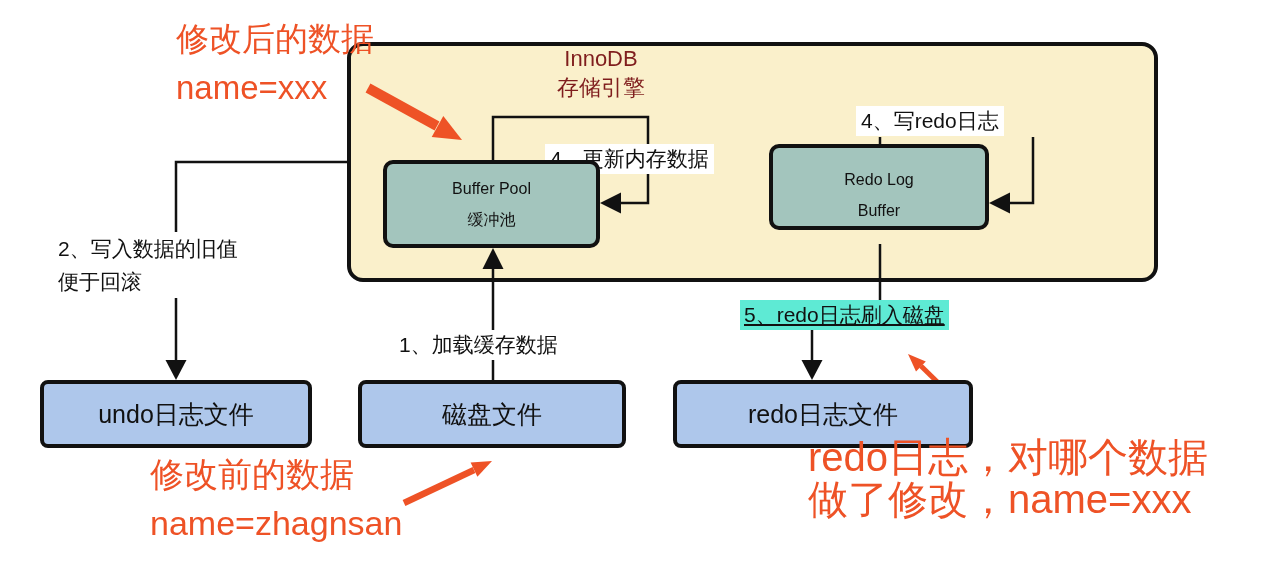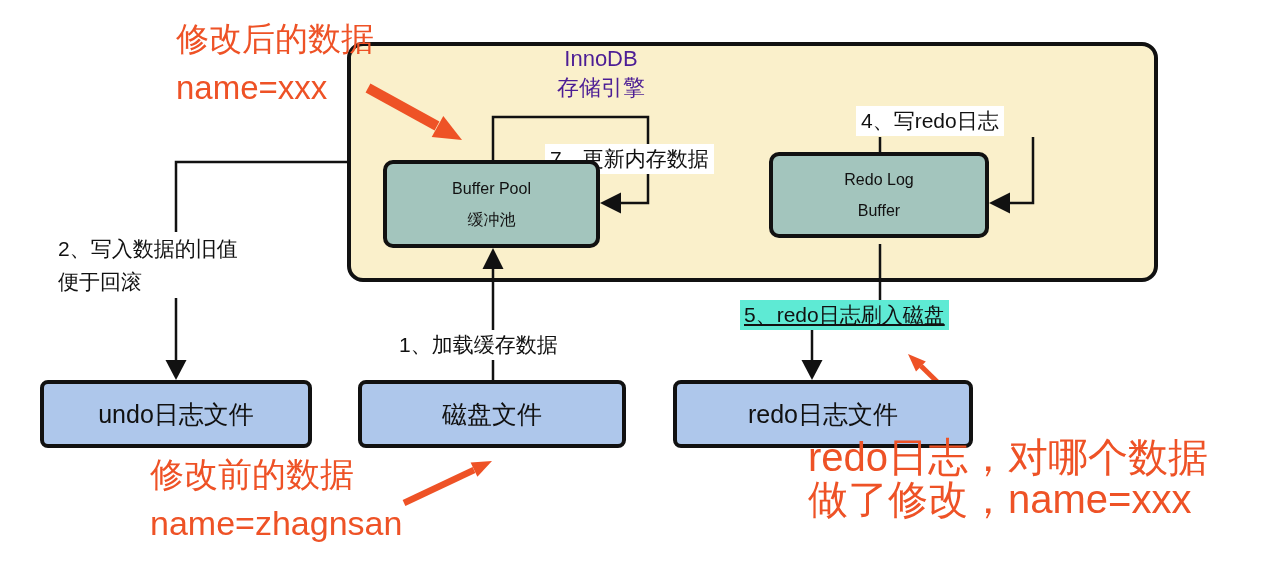--- a/index.html
+++ b/index.html
@@ -16,39 +16,39 @@
   }
   
   .innodb-container{
     position:absolute;left:347px;top:42px;width:811px;height:240px;
     background:var(--container-fill);
     border:4px solid var(--line-black);border-radius:16px;
     box-sizing:border-box;z-index:1;
   }
   .innodb-title{
     position:absolute;left:520px;top:44px;width:162px;
-    text-align:center;font-size:22px;line-height:29px;color:#4c1d95;
+    text-align:center;font-size:22px;line-height:29px;color:#7f1d1d;
     z-index:2;
   }
   .node{
     position:absolute;box-sizing:border-box;
     border:4px solid var(--line-black);
     display:flex;flex-direction:column;align-items:center;justify-content:center;
     color:#111;z-index:4;text-align:center;
   }
   .memory-node{
     background:var(--memory-box-fill);border-radius:10px;
     font-size:16px;line-height:31px;
   }
   .disk-node{
     background:var(--disk-box-fill);border-radius:8px;
     font-size:25px;height:68px;top:380px;
   }
   .buffer-pool{left:383px;top:160px;width:217px;height:88px;}
-  .redo-log-buffer{left:769px;top:152px;width:220px;height:86px;}
+  .redo-log-buffer{left:769px;top:144px;width:220px;height:86px;justify-content:flex-end;}
   .undo-file{left:40px;width:272px;}
   .disk-file{left:358px;width:268px;}
   .redo-file{left:673px;width:300px;}
   
   .step-label{
     position:absolute;color:#111;font-size:21px;white-space:nowrap;z-index:3;
   }
   .white-bg{background:#ffffff;padding:1px 5px;}
   .step1{left:393px;top:330px;background:#ffffff;padding:1px 6px;}
   .step2{left:58px;top:232px;width:248px;text-align:left;line-height:33px;background:#ffffff;}
@@ -121,21 +121,21 @@
       <line class="orange-line" style="stroke-width:5" x1="966" y1="410" x2="921" y2="366"></line>
       <polygon class="orange-head" points="908,354 925.8,361.5 916,371.5"></polygon>
     </g>
   </svg>
 
   <div class="step-label step1">1、加载缓存数据</div>
   <div class="step-label step2">
     <div>2、写入数据的旧值</div>
     <div>便于回滚</div>
   </div>
-  <div class="step-label step3 white-bg">7、更新内存数据</div>
+  <div class="step-label step3 white-bg">4、更新内存数据</div>
   <div class="step-label step4 white-bg">4、写redo日志</div>
   <div class="step-label step5">5、redo日志刷入磁盘</div>
 
   <div class="node memory-node buffer-pool">
     <div>Buffer Pool</div>
     <div>缓冲池</div>
   </div>
   <div class="node memory-node redo-log-buffer">
     <div>Redo Log</div>
     <div>Buffer</div>

